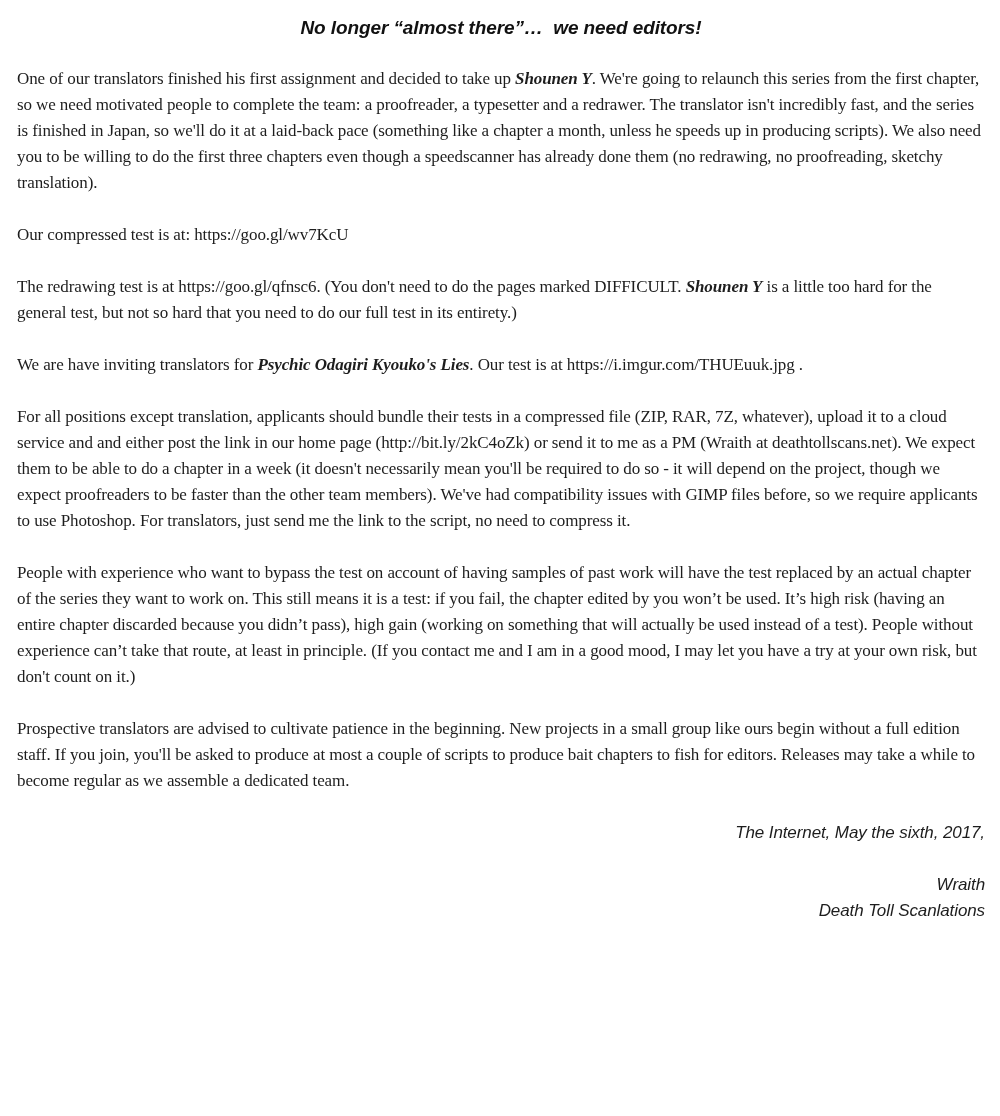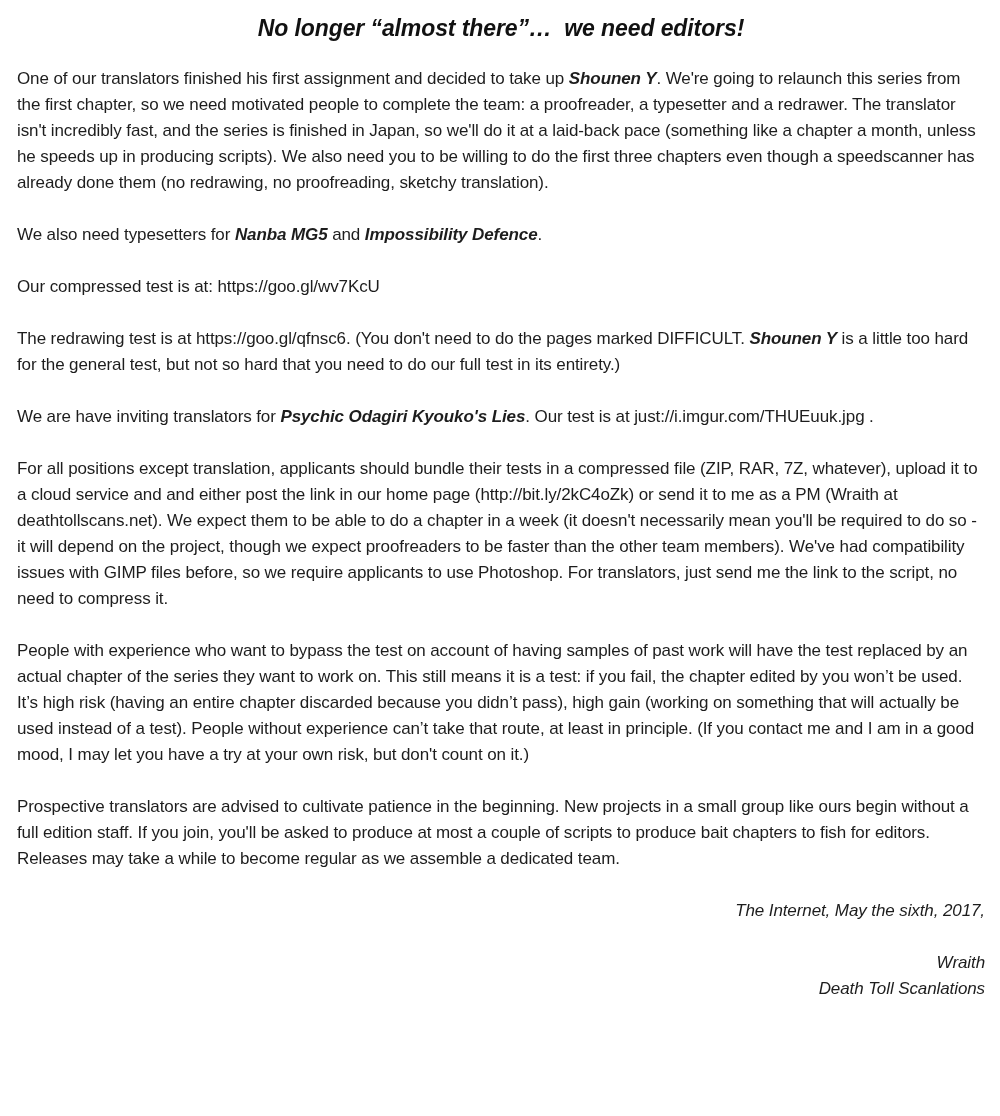--- a/index.html
+++ b/index.html
@@ -13,31 +13,32 @@
     min-height: 1116px;
     background: #ffffff;
     color: #1d1d1d;
     font-family: "Liberation Sans", "DejaVu Sans", sans-serif;
     font-size: 17px;
     line-height: 26px;
     letter-spacing: -0.1px;
     padding: 14px 15px 20px 17px;
   }
   .title {
-    font-size: 23px;
+    font-size: 19px;
     line-height: 28px;
     font-weight: bold;
     font-style: italic;
     text-align: center;
     margin: 0 0 24px 0;
     color: #111111;
     white-space: pre-wrap;
   }
   .body-text p {
     margin: 0 0 26px 0;
+    font-family: Liberation Serif, serif;
   }
   .series-name {
     font-weight: bold;
     font-style: italic;
   }
   .sig {
     text-align: right;
     font-style: italic;
   }
   .sig p {
@@ -48,24 +49,23 @@
   }
 </style>
 </head>
 <body>
 
 <div class="doc">
   <h1 class="title">No longer “almost there”…  we need editors!</h1>
 
   <div class="body-text" id="paragraphs">
       <p><span>One of our translators finished his first assignment and decided to take up </span><strong class="series-name">Shounen Y</strong><span>. We're going to relaunch this series from the first chapter, so we need motivated people to complete the team: a proofreader, a typesetter and a redrawer. The translator isn't incredibly fast, and the series is finished in Japan, so we'll do it at a laid-back pace (something like a chapter a month, unless he speeds up in producing scripts). We also need you to be willing to do the first three chapters even though a speedscanner has already done them (no redrawing, no proofreading, sketchy translation).</span></p>
-      <p><span>We also need typesetters for </span><strong class="series-name">Nanba MG5</strong><span> and </span><strong class="series-name">Impossibility Defence</strong><span>.</span></p>
       <p><span>Our compressed test is at: https://goo.gl/wv7KcU</span></p>
       <p><span>The redrawing test is at https://goo.gl/qfnsc6. (You don't need to do the pages marked DIFFICULT. </span><strong class="series-name">Shounen Y</strong><span> is a little too hard for the general test, but not so hard that you need to do our full test in its entirety.)</span></p>
-      <p><span>We are have inviting translators for </span><strong class="series-name">Psychic Odagiri Kyouko's Lies</strong><span>. Our test is at just://i.imgur.com/THUEuuk.jpg .</span></p>
+      <p><span>We are have inviting translators for </span><strong class="series-name">Psychic Odagiri Kyouko's Lies</strong><span>. Our test is at https://i.imgur.com/THUEuuk.jpg .</span></p>
       <p><span>For all positions except translation, applicants should bundle their tests in a compressed file (ZIP, RAR, 7Z, whatever), upload it to a cloud service and and either post the link in our home page (http://bit.ly/2kC4oZk) or send it to me as a PM (Wraith at deathtollscans.net). We expect them to be able to do a chapter in a week (it doesn't necessarily mean you'll be required to do so - it will depend on the project, though we expect proofreaders to be faster than the other team members). We've had compatibility issues with GIMP files before, so we require applicants to use Photoshop. For translators, just send me the link to the script, no need to compress it.</span></p>
       <p><span>People with experience who want to bypass the test on account of having samples of past work will have the test replaced by an actual chapter of the series they want to work on. This still means it is a test: if you fail, the chapter edited by you won’t be used. It’s high risk (having an entire chapter discarded because you didn’t pass), high gain (working on something that will actually be used instead of a test). People without experience can’t take that route, at least in principle. (If you contact me and I am in a good mood, I may let you have a try at your own risk, but don't count on it.)</span></p>
       <p><span>Prospective translators are advised to cultivate patience in the beginning. New projects in a small group like ours begin without a full edition staff. If you join, you'll be asked to produce at most a couple of scripts to produce bait chapters to fish for editors. Releases may take a while to become regular as we assemble a dedicated team.</span></p>
     </div>
 
   <div class="sig">
     <p class="dateline">The Internet, May the sixth, 2017,</p>
     <p class="sig-name">Wraith</p>
     <p class="sig-group">Death Toll Scanlations</p>
   </div>

